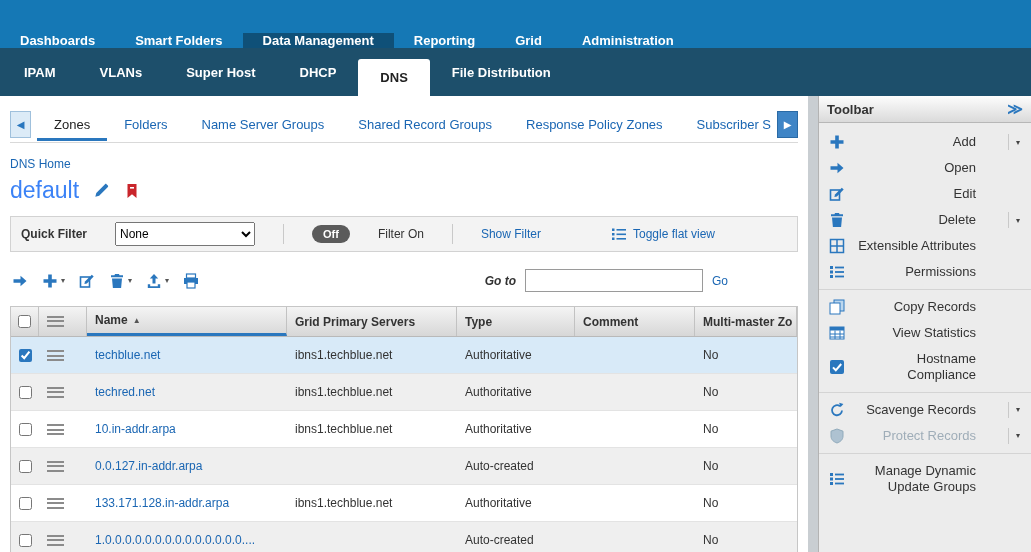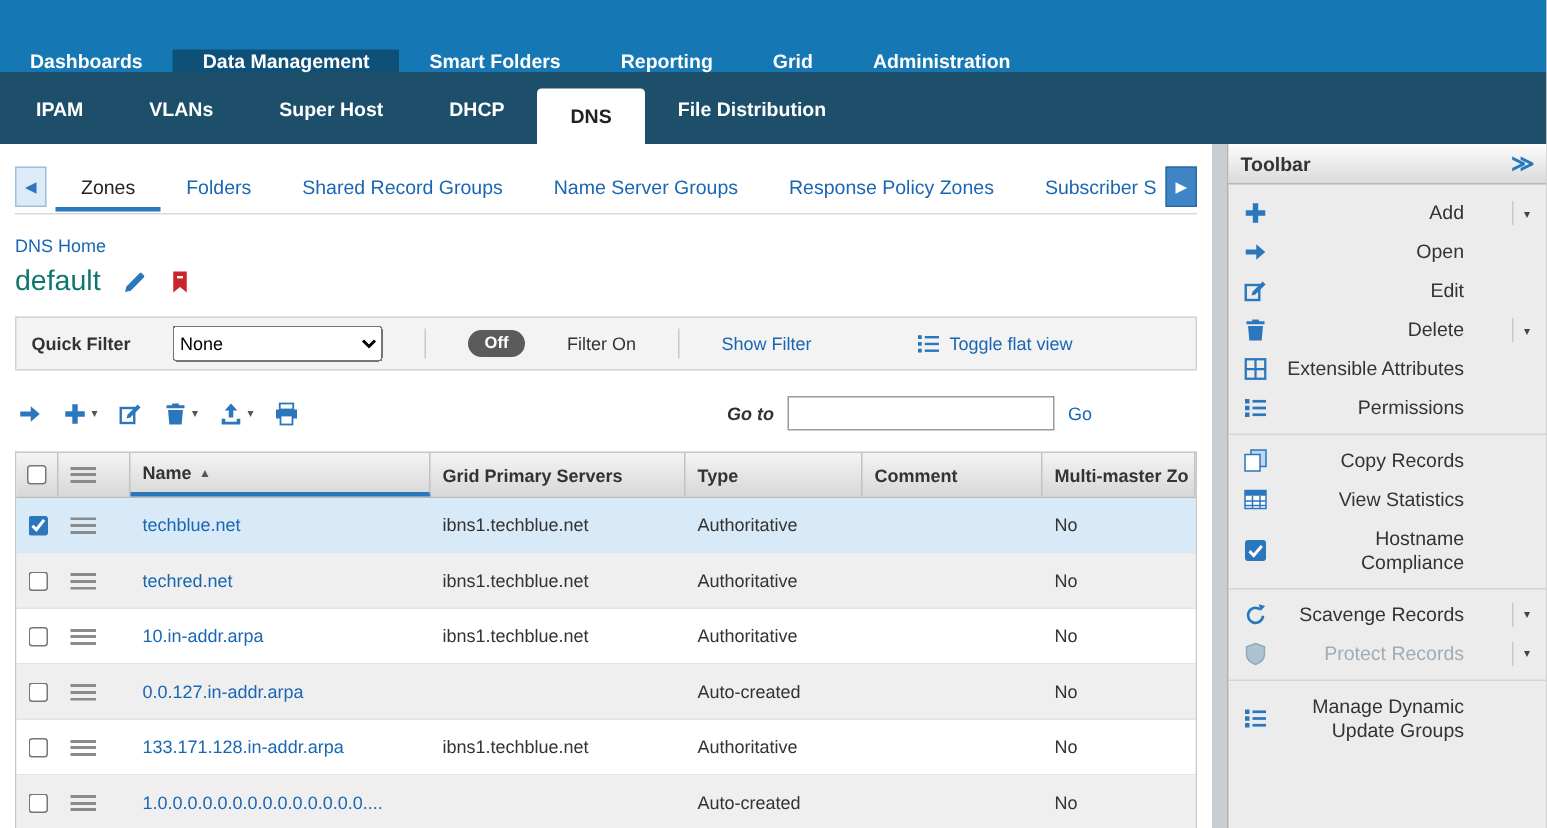--- a/index.html
+++ b/index.html
@@ -27,21 +27,21 @@
   .tab-arrow { width:21px; height:27px; display:flex; align-items:center; justify-content:center; font-size:10px; cursor:pointer; flex:0 0 auto; }
   .tab-arrow.prev { background:#dcebf7; border:1px solid #9fc0dc; color:#2a77be; margin-right:6px; }
   .tab-arrow.next { background:#3f85c6; border:1px solid #2a6aa5; color:#fff; position:absolute; right:0; top:4px; }
   .tab { font-size:13px; color:#1a66b3; padding:9px 17px; white-space:nowrap; cursor:pointer; }
   .tab.active { color:#222; border-bottom:3px solid #2a77be; padding-bottom:6px; }
 
   
   .breadcrumb { margin:14px 0 6px 0; font-size:12px; }
   .breadcrumb a { color:#1a66b3; text-decoration:none; cursor:pointer; }
   .title-row { display:flex; align-items:center; gap:14px; margin-bottom:12px; }
-  .page-title { font-size:19px; color:#0f766e; }
+  .page-title { font-size:23px; color:#3b82f6; }
   .title-row svg { cursor:pointer; }
 
   
   .filterbar { height:36px; background:#f3f3f3; border:1px solid #d2d2d2; display:flex; align-items:center; padding:0 10px; gap:28px; }
   .filterbar .lbl { font-size:12px; font-weight:700; color:#333; }
   .filterbar select { width:140px; height:24px; font-size:12px; font-family:"Liberation Sans",sans-serif; }
   .vdiv { width:1px; height:20px; background:#c9c9c9; }
   .off-pill { background:#5b5b5b; color:#fff; font-size:11px; font-weight:700; padding:3px 11px; border-radius:10px; cursor:pointer; }
   .txt12 { font-size:12px; color:#333; }
   .blue-link { font-size:12px; color:#1a66b3; text-decoration:none; cursor:pointer; }
@@ -91,22 +91,22 @@
   .icon16 { width:16px; height:16px; display:block; }
   .icon17 { width:17px; height:17px; display:block; }
 </style>
 </head>
 <body>
 
 <div class="page">
 
   <div class="topnav">
     <div class="nav-item">Dashboards</div>
+    <div class="nav-item">Smart Folders</div>
     <div class="nav-item active">Data Management</div>
-    <div class="nav-item">Smart Folders</div>
     <div class="nav-item">Reporting</div>
     <div class="nav-item">Grid</div>
     <div class="nav-item">Administration</div>
   </div>
 
   <div class="subnav">
     <div class="nav-item">IPAM</div>
     <div class="nav-item">VLANs</div>
     <div class="nav-item">Super Host</div>
     <div class="nav-item">DHCP</div>
@@ -115,22 +115,22 @@
   </div>
 
   <div class="body-row">
 
     <div class="content">
 
       <div class="tabstrip">
         <div class="tab-arrow prev">◀</div>
         <div class="tab active">Zones</div>
         <div class="tab">Folders</div>
+        <div class="tab">Name Server Groups</div>
         <div class="tab">Shared Record Groups</div>
-        <div class="tab">Name Server Groups</div>
         <div class="tab">Response Policy Zones</div>
         <div class="tab">Subscriber S</div>
         <div class="tab-arrow next">▶</div>
       </div>
 
       <div class="breadcrumb">
         <a>DNS Home</a>
       </div>
 
       <div class="title-row">

